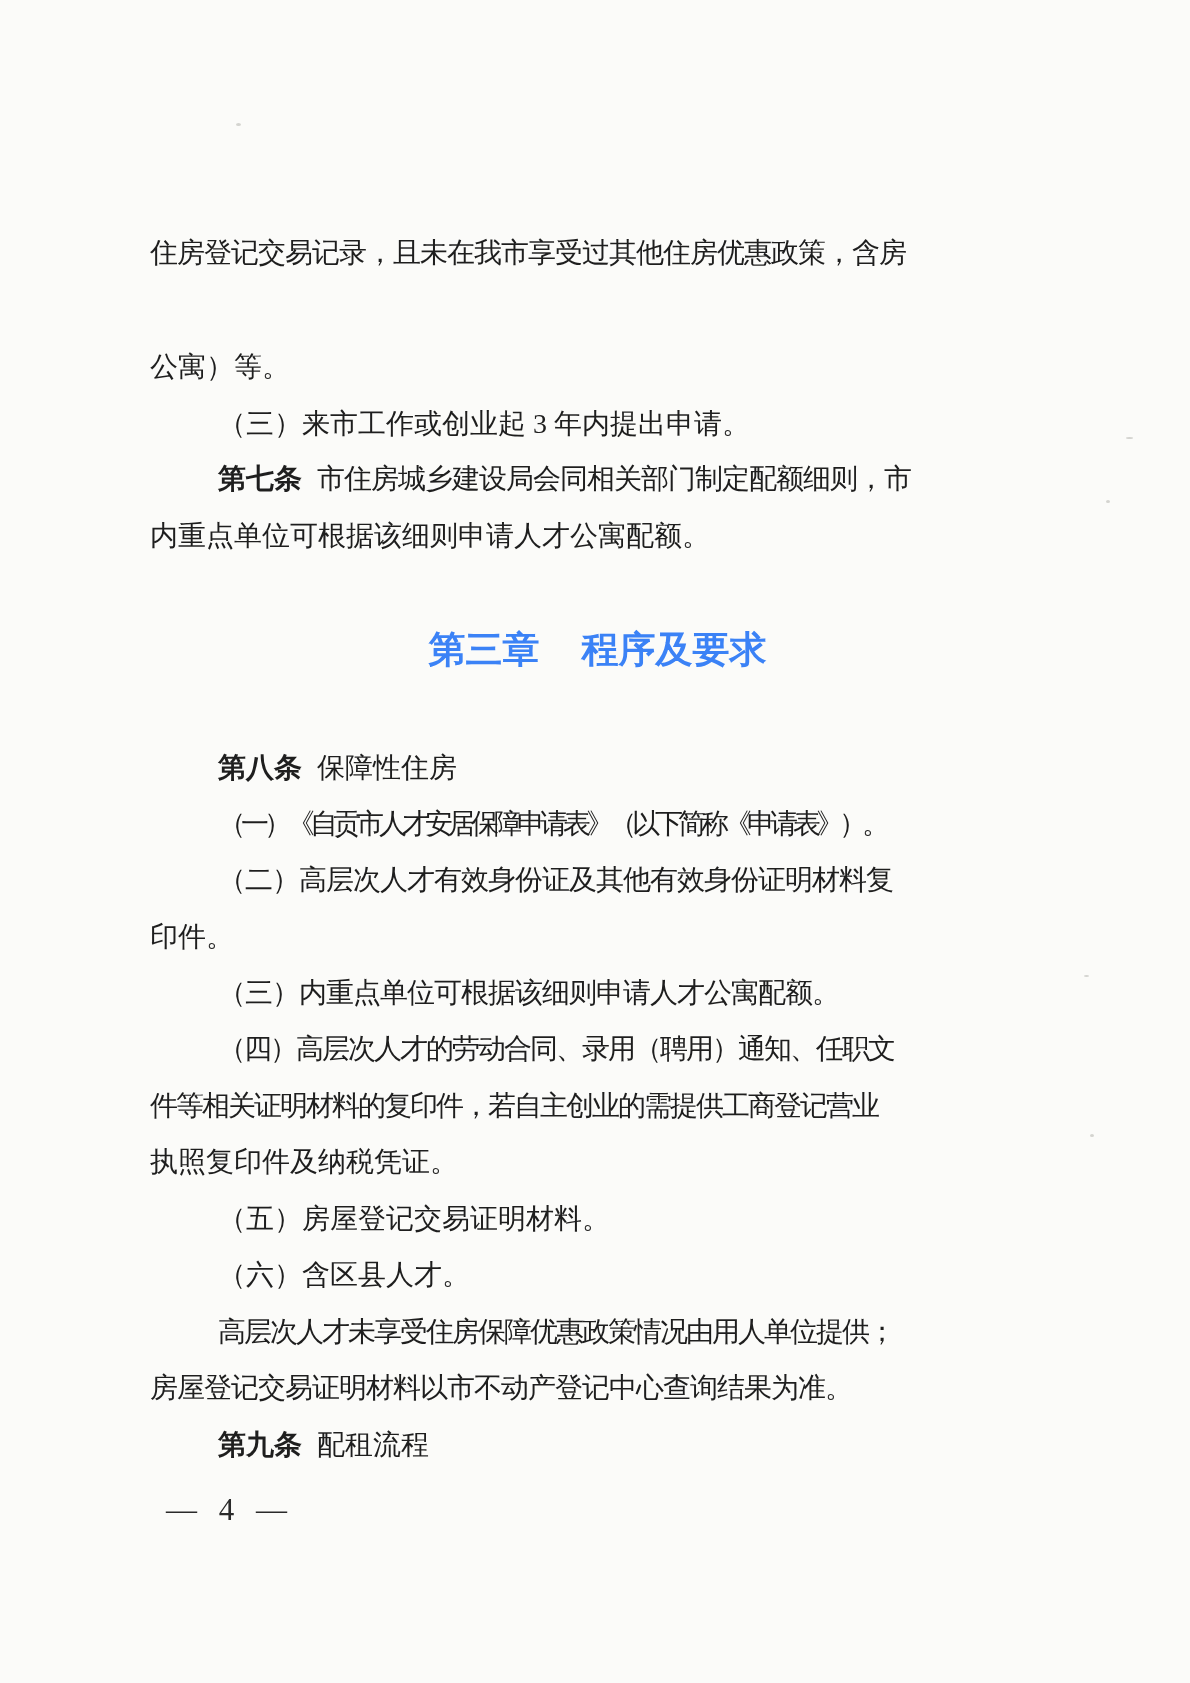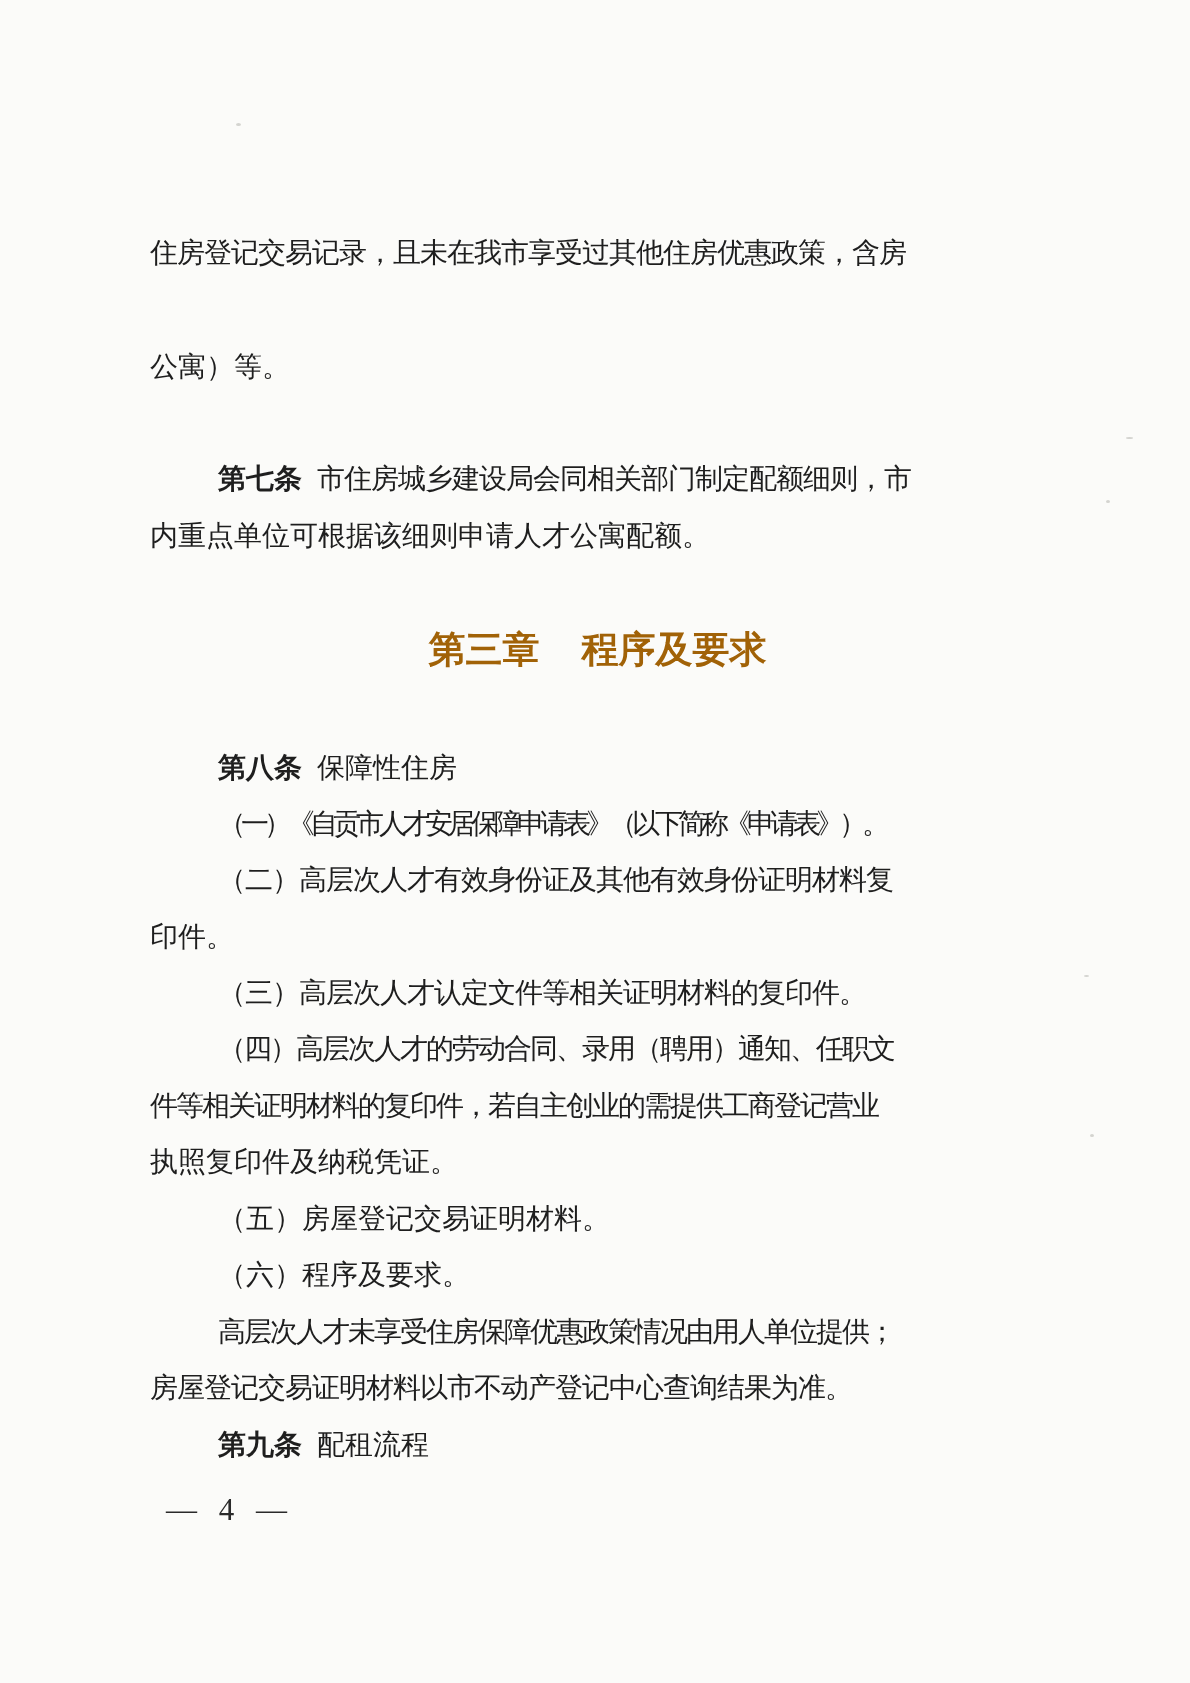--- a/index.html
+++ b/index.html
@@ -37,21 +37,21 @@
   .chapter {
     position: absolute;
     left: 150px;
     width: 895px;
     top: 628px;
     text-align: center;
     font-family: "Liberation Sans", "DejaVu Sans", sans-serif;
     font-weight: 700;
     font-size: 37px;
     line-height: 44px;
-    color: #a16207;
+    color: #3b82f6;
   }
   .chapter .chap-num { margin-right: 42px; }
   .page-number {
     position: absolute;
     left: 166px;
     top: 1492px;
     font-size: 31px;
     letter-spacing: 7px;
     color: #2a2a2a;
   }
@@ -62,43 +62,44 @@
   }
 </style>
 </head>
 <body>
 
 <div class="sheet">
 
   <div class="ln ls1" style="top:233px">住房登记交易记录，且未在我市享受过其他住房优惠政策，含房</div>
   <div class="ln" style="top:347px">公寓）等。</div>
 
+  <div class="ln indent" style="top:404px">（三）来市工作或创业起 3 年内提出申请。</div>
 
   <div class="ln indent ls1" style="top:459px">
     <span class="art-label">第七条</span><span>市住房城乡建设局会同相关部门制定配额细则，市</span>
   </div>
   <div class="ln" style="top:516px">内重点单位可根据该细则申请人才公寓配额。</div>
 
   <div class="chapter">
     <span class="chap-num">第三章</span><span>程序及要求</span>
   </div>
 
   <div class="ln indent" style="top:748px">
     <span class="art-label">第八条</span><span>保障性住房</span>
   </div>
 
   <div class="ln indent ls5" style="top:804px">（一）《自贡市人才安居保障申请表》（以下简称《申请表》）。</div>
   <div class="ln indent ls1" style="top:860px">（二）高层次人才有效身份证及其他有效身份证明材料复</div>
   <div class="ln" style="top:917px">印件。</div>
-  <div class="ln indent ls1" style="top:973px">（三）高层次人才认定文件等相关证明材料的复印件。</div>
+  <div class="ln indent ls1" style="top:973px">（三）内重点单位可根据该细则申请人才公寓配额。</div>
   <div class="ln indent ls2" style="top:1029px">（四）高层次人才的劳动合同、录用（聘用）通知、任职文</div>
   <div class="ln" style="top:1142px">执照复印件及纳税凭证。</div>
   <div class="ln ls2" style="top:1086px">件等相关证明材料的复印件，若自主创业的需提供工商登记营业</div>
   <div class="ln indent" style="top:1199px">（五）房屋登记交易证明材料。</div>
-  <div class="ln indent" style="top:1255px">（六）程序及要求。</div>
+  <div class="ln indent" style="top:1255px">（六）含区县人才。</div>
 
   <div class="ln indent ls2" style="top:1312px">高层次人才未享受住房保障优惠政策情况由用人单位提供；</div>
   <div class="ln ls1" style="top:1368px">房屋登记交易证明材料以市不动产登记中心查询结果为准。</div>
 
   <div class="ln indent" style="top:1425px">
     <span class="art-label">第九条</span><span>配租流程</span>
   </div>
 
   <div class="page-number">— 4 —</div>
 

